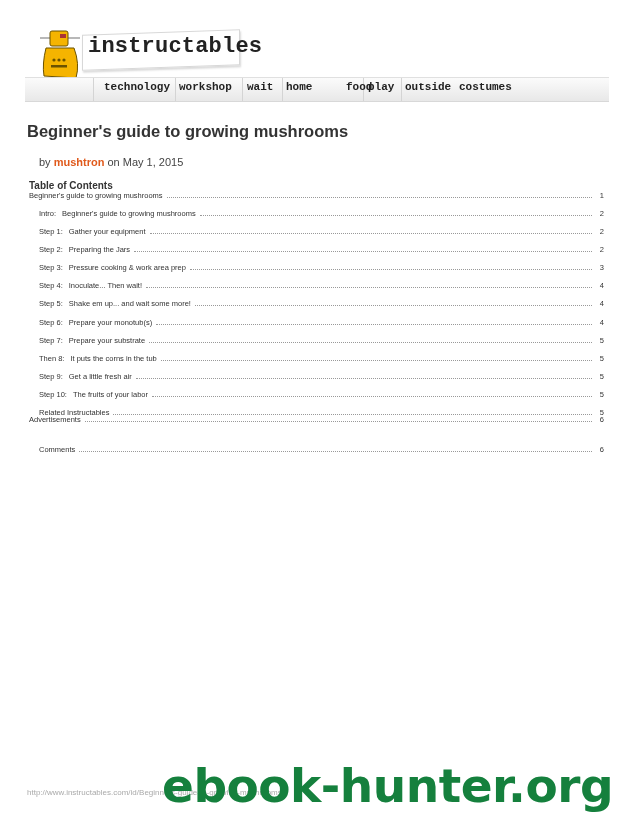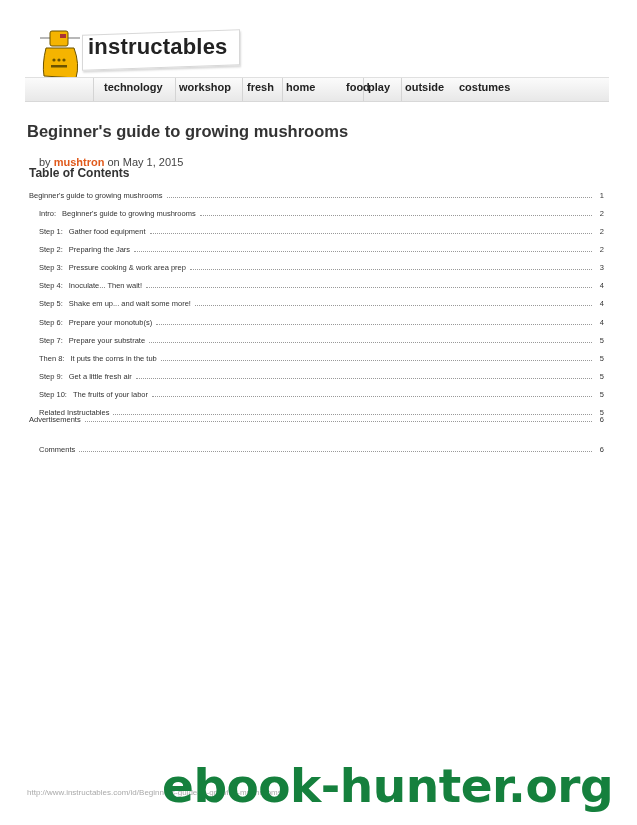--- a/index.html
+++ b/index.html
@@ -1,31 +1,31 @@
 <!DOCTYPE html>
 <html><head>
   <meta charset="utf-8">
   <style>
     html, body { margin: 0; padding: 0; background: #ffffff; }
     body { width: 637px; height: 825px; position: relative; overflow: hidden; font-family: "Liberation Sans", sans-serif; color: #222; }
 
-    .header { position: absolute; left: 0; top: 0; width: 592px; height: 105px; }
+    .header { position: absolute; left: 0; top: 0; width: 592px; height: 105px; font-family: Liberation Mono, monospace; }
     .logo-robot { position: absolute; left: 38px; top: 28px; width: 58px; height: 68px; }
     .logo-banner { position: absolute; left: 82px; top: 32px; width: 156px; height: 34px; background: #fff; border: 1px solid #d8d8d8; transform: skewY(-2deg); box-shadow: 1px 2px 2px rgba(0,0,0,0.15); }
     .logo-text { position: absolute; left: 88px; top: 34px; font-size: 22px; font-weight: bold; color: #222; letter-spacing: 0.2px; }
 
     .navbar { position: absolute; left: 25px; top: 77px; width: 584px; height: 23px; background: linear-gradient(#fbfbfb, #e8e8e8); border-top: 1px solid #e0e0e0; border-bottom: 1px solid #d8d8d8; }
     .nav-sep { position: absolute; top: 0; width: 1px; height: 23px; background: #d4d4d4; }
     .nav-item { position: absolute; top: 3px; font-size: 11px; font-weight: bold; color: #222; cursor: pointer; white-space: nowrap; }
 
     .title { position: absolute; left: 27px; top: 122px; font-size: 16.5px; font-weight: bold; color: #333; white-space: nowrap; }
     .byline { position: absolute; left: 27px; top: 156px; font-size: 11px; color: #444; white-space: nowrap; padding-left: 12px; }
     .byline .author { color: #e05a1c; font-weight: bold; }
 
-    .toc-heading { position: absolute; left: 29px; top: 166px; font-size: 12px; font-weight: bold; color: #333; }
+    .toc-heading { position: absolute; left: 29px; top: 180px; font-size: 10px; font-weight: bold; color: #333; }
 
     .toc-row { position: absolute; height: 12px; font-size: 7.5px; color: #333; display: flex; align-items: baseline; }
     .toc-row .lbl { white-space: nowrap; padding-right: 4px; background: #fff; }
     .toc-row .lbl .step { display: inline-block; margin-right: 6px; }
     .toc-row .dots { flex: 1; border-bottom: 1px dotted #999; height: 7px; margin-right: 6px; }
     .toc-row .pg { width: 6px; text-align: right; }
 
     .footer-url { position: absolute; left: 27px; top: 788px; font-size: 8px; color: #aaa; white-space: nowrap; }
     .watermark { position: absolute; left: 162px; top: 758px; font-family: "DejaVu Sans", sans-serif; font-weight: bold; font-size: 47px; color: #15803d; white-space: nowrap; letter-spacing: -0.5px; }
   </style>
@@ -53,21 +53,21 @@
 
   <div class="navbar">
     <div class="nav-sep" style="left:68px"></div>
     <div class="nav-sep" style="left:150px"></div>
     <div class="nav-sep" style="left:217px"></div>
     <div class="nav-sep" style="left:257px"></div>
     <div class="nav-sep" style="left:338px"></div>
     <div class="nav-sep" style="left:376px"></div>
     <span class="nav-item" style="left:79px">technology</span>
     <span class="nav-item" style="left:154px">workshop</span>
-    <span class="nav-item" style="left:222px">fresh</span>
+    <span class="nav-item" style="left:222px">wait</span>
     <span class="nav-item" style="left:261px">home</span>
     <span class="nav-item" style="left:321px">food</span>
     <span class="nav-item" style="left:343px">play</span>
     <span class="nav-item" style="left:380px">outside</span>
     <span class="nav-item" style="left:434px">costumes</span>
   </div>
 </div>
 
 <div class="title">Beginner's guide to growing mushrooms</div>
 <div class="byline">
@@ -83,21 +83,21 @@
       <span class="lbl"><span>Beginner's guide to growing mushrooms</span></span>
       <span class="dots"></span>
       <span class="pg">1</span>
     </div>
   <div class="toc-row" style="left:39px;top:208px;width:565px">
       <span class="lbl"><span class="step">Intro:</span><span>Beginner's guide to growing mushrooms</span></span>
       <span class="dots"></span>
       <span class="pg">2</span>
     </div>
   <div class="toc-row" style="left:39px;top:226px;width:565px">
-      <span class="lbl"><span class="step">Step 1:</span><span>Gather food equipment</span></span>
+      <span class="lbl"><span class="step">Step 1:</span><span>Gather your equipment</span></span>
       <span class="dots"></span>
       <span class="pg">2</span>
     </div>
   <div class="toc-row" style="left:39px;top:244px;width:565px">
       <span class="lbl"><span class="step">Step 2:</span><span>Preparing the Jars</span></span>
       <span class="dots"></span>
       <span class="pg">2</span>
     </div>
   <div class="toc-row" style="left:39px;top:262px;width:565px">
       <span class="lbl"><span class="step">Step 3:</span><span>Pressure cooking &amp; work area prep</span></span>

